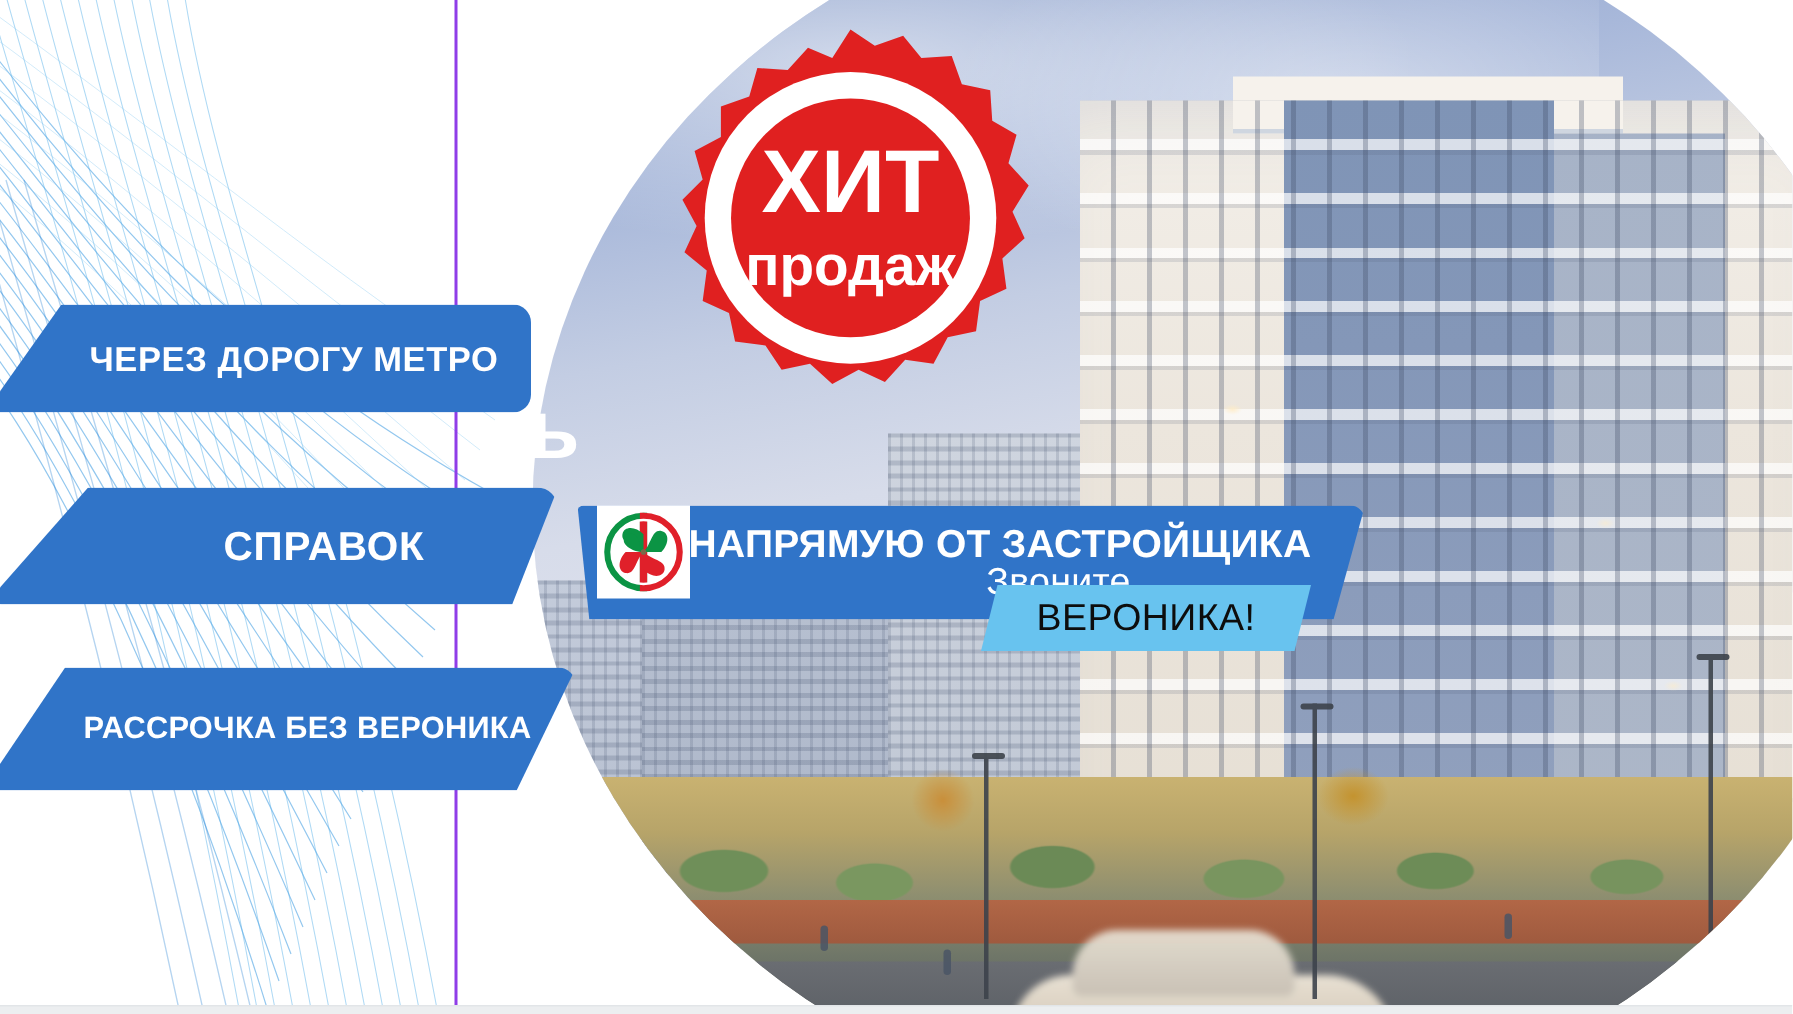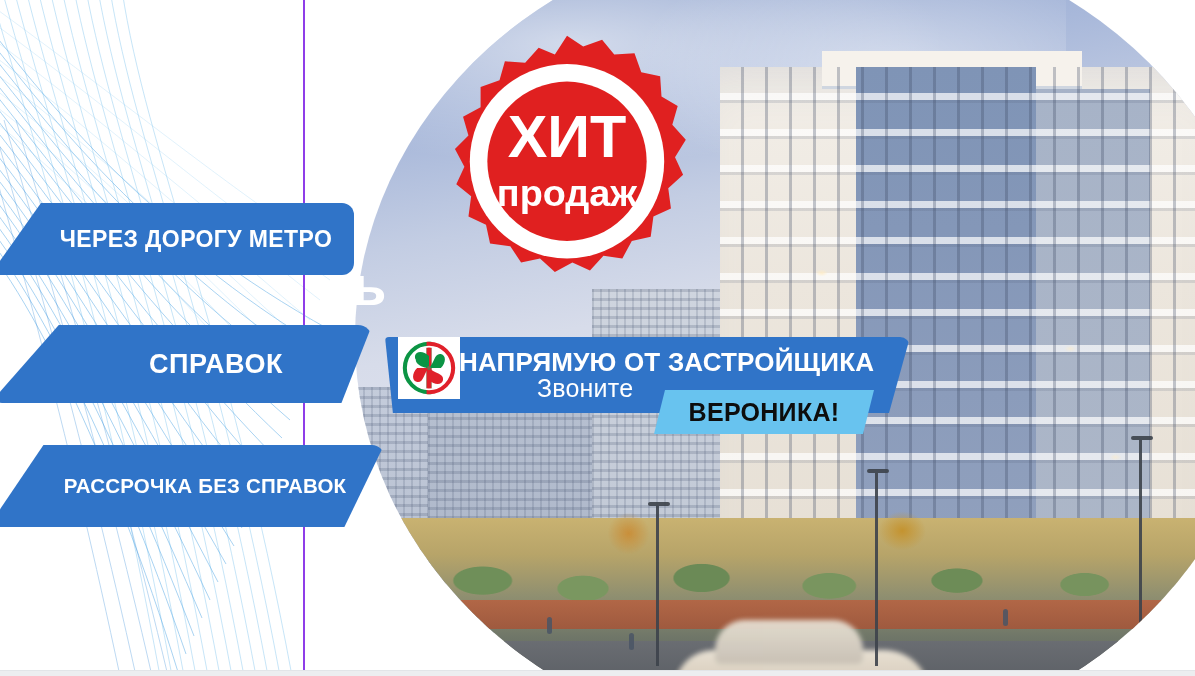--- a/index.html
+++ b/index.html
@@ -203,48 +203,48 @@
     border-radius:0 12px 12px 10px;
   }
   #ribbon-direct{
     left:385px; top:337px; width:525px; height:76px;
     border-radius:4px 10px 10px 4px;
     clip-path:polygon(0% 0%, 100% 0%, 96% 100%, 1.5% 100%);
     justify-content:flex-start;
     padding-left:74px;
   }
   #ribbon-direct .direct-lines{
-    display:flex; flex-direction:column; align-items:flex-start; gap:0px;
+    display:flex; flex-direction:column; align-items:center; gap:0px;
   }
   .direct-top{
     font-size:26px; color:#ffffff; font-weight:bold; letter-spacing:.2px;
     white-space:nowrap;
   }
   .direct-bottom{
     font-size:25px; color:#ffffff; font-weight:normal; letter-spacing:.2px;
     margin-top:-1px; margin-left:78px; white-space:nowrap;
   }
 
   #ribbon-veronika{
     position:absolute; left:654px; top:390px; width:220px; height:44px;
     background:#68c3ef;
     clip-path:polygon(5% 0%, 100% 0%, 95% 100%, 0% 100%);
     display:flex; align-items:center; justify-content:center;
-    color:#0d0d0d; font-weight:bold; font-size:25px; letter-spacing:.3px;
+    color:#0d0d0d; font-weight:normal; font-size:25px; letter-spacing:.3px;
   }
 
   
   .stray-glyph{
     position:absolute; left:352px; top:258px;
     font-size:56px; font-weight:bold; color:#ffffff; line-height:1;
   }
 
   
   .badge{
-    position:absolute; left:432px; top:33px; width:270px; height:270px;
+    position:absolute; left:432px; top:17px; width:270px; height:270px;
   }
   .badge svg{ display:block; width:100%; height:100%; }
 
   
   .logo-box{
     position:absolute; left:398px; top:337px; width:62px; height:62px;
     background:#ffffff;
     display:flex; align-items:center; justify-content:center;
   }
   .logo-box svg{ width:54px; height:54px; display:block; }
@@ -376,21 +376,21 @@
   <div class="ribbon" id="ribbon-metro">
     <span>ЧЕРЕЗ ДОРОГУ  МЕТРО</span>
   </div>
 
   <div class="ribbon" id="ribbon-credit">
     <span>СПРАВОК</span>
   </div>
 
   <div class="ribbon" id="ribbon-rassrochka">
     <span style="display:block">
-      <span style="display:block">РАССРОЧКА БЕЗ СПРАВОК</span>
+      <span style="display:block">РАССРОЧКА БЕЗ ВЕРОНИКА</span>
     </span>
   </div>
 
   <div class="ribbon" id="ribbon-direct">
     <span class="direct-lines">
       <span class="direct-top">НАПРЯМУЮ ОТ ЗАСТРОЙЩИКА</span>
       <span class="direct-bottom">Звоните</span>
     </span>
   </div>
 

